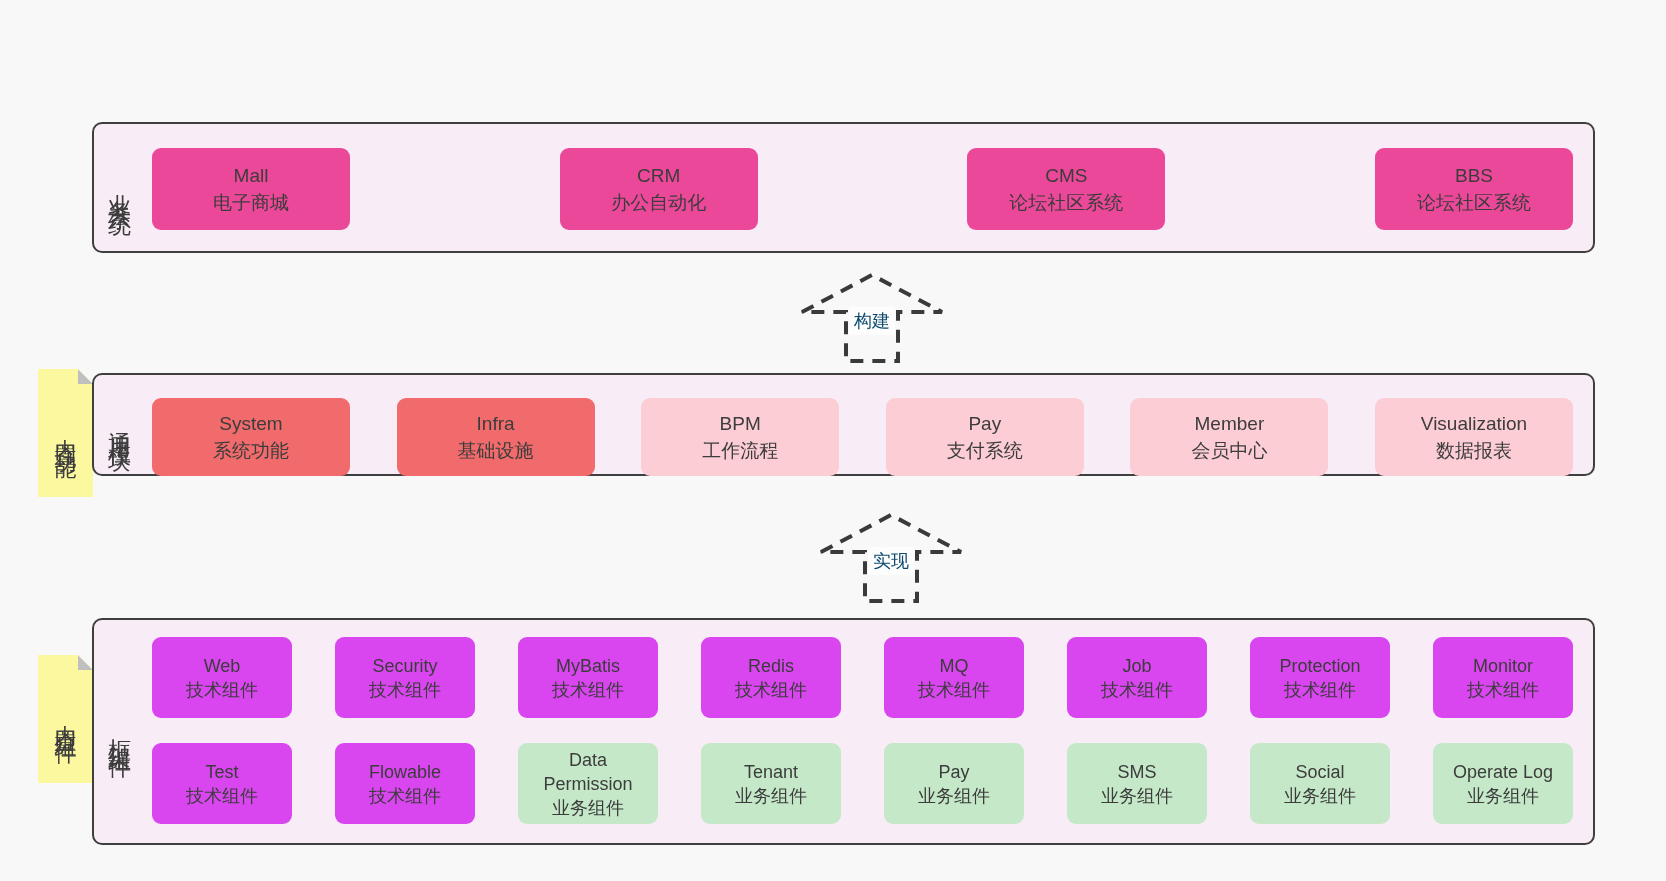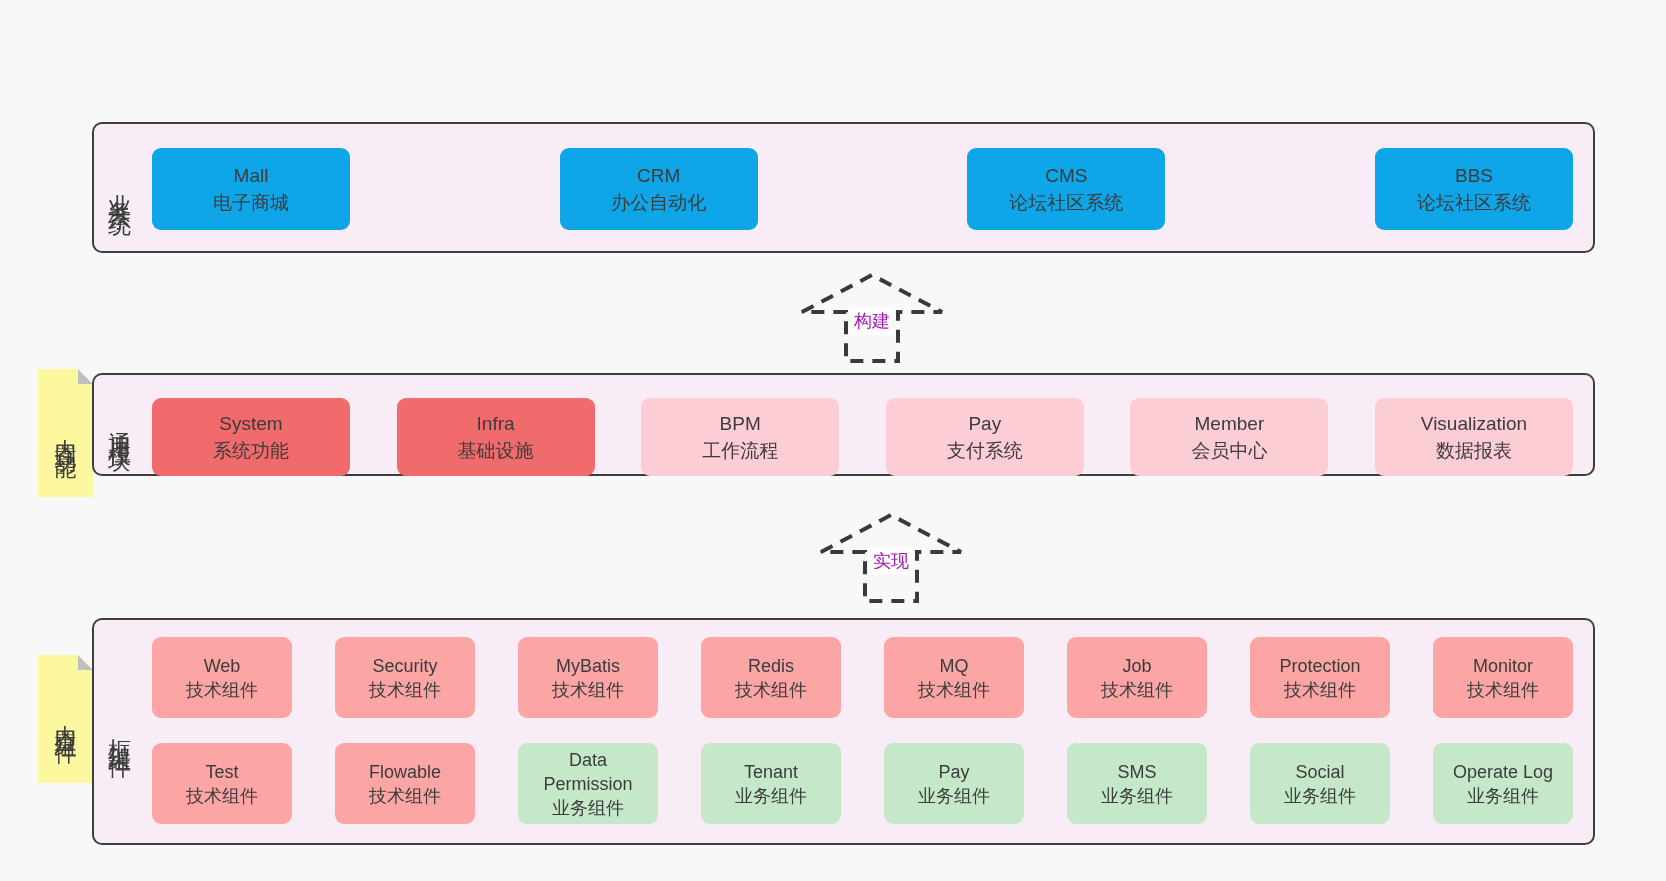--- a/index.html
+++ b/index.html
@@ -36,24 +36,24 @@
 
   .box {
     border-radius:9px; display:flex; flex-direction:column;
     justify-content:center; align-items:center; text-align:center;
     box-sizing:border-box; padding:2px 6px;
   }
   .cols-6 .box { width:198px; height:82px; font-size:19px; line-height:27px; }
   #panel-modules .box { height:78px; }
   .cols-8 .box { width:140px; height:81px; font-size:18px; line-height:24px; }
 
-  .box[data-variant="blue"]        { background:#0ea5e9; }
+  .box[data-variant="blue"]        { background:#ec4899; }
   .box[data-variant="red"]         { background:#f26b6c; }
   .box[data-variant="pink"]        { background:#fccdd5; }
-  .box[data-variant="green"]       { background:#fca5a5; }
+  .box[data-variant="green"]       { background:#d946ef; }
   .box[data-variant="green-light"] { background:#c5e9c8; }
 
   
   .tag {
     position:absolute; left:38px; width:55px; background:#fbf8a0;
     clip-path:polygon(0 0, calc(100% - 15px) 0, 100% 15px, 100% 100%, 0 100%);
     display:flex; align-items:center; justify-content:center; z-index:0;
   }
   .tag::after {
     content:""; position:absolute; top:0; right:0; width:15px; height:15px;
@@ -66,21 +66,21 @@
   #tag-modules   { top:369px; height:128px; }
   #tag-framework { top:655px; height:128px; }
 
   
   .arrow { position:absolute; width:150px; height:96px; z-index:0; }
   #arrow-build     { left:797px; top:270px; }
   #arrow-implement { left:816px; top:510px; }
   .arrow svg { display:block; }
   .arrow-label {
     position:absolute; left:50%; top:37px; transform:translateX(-50%);
-    background:#fdfdfd; padding:2px 5px; font-size:18px; color:#a21caf;
+    background:#fdfdfd; padding:2px 5px; font-size:18px; color:#0c4a6e;
     white-space:nowrap;
   }
 </style>
 </head>
 <body>
 
 <div class="canvas">
 
   <div class="panel" id="panel-business">
     <div class="v-label">业务系统</div>

